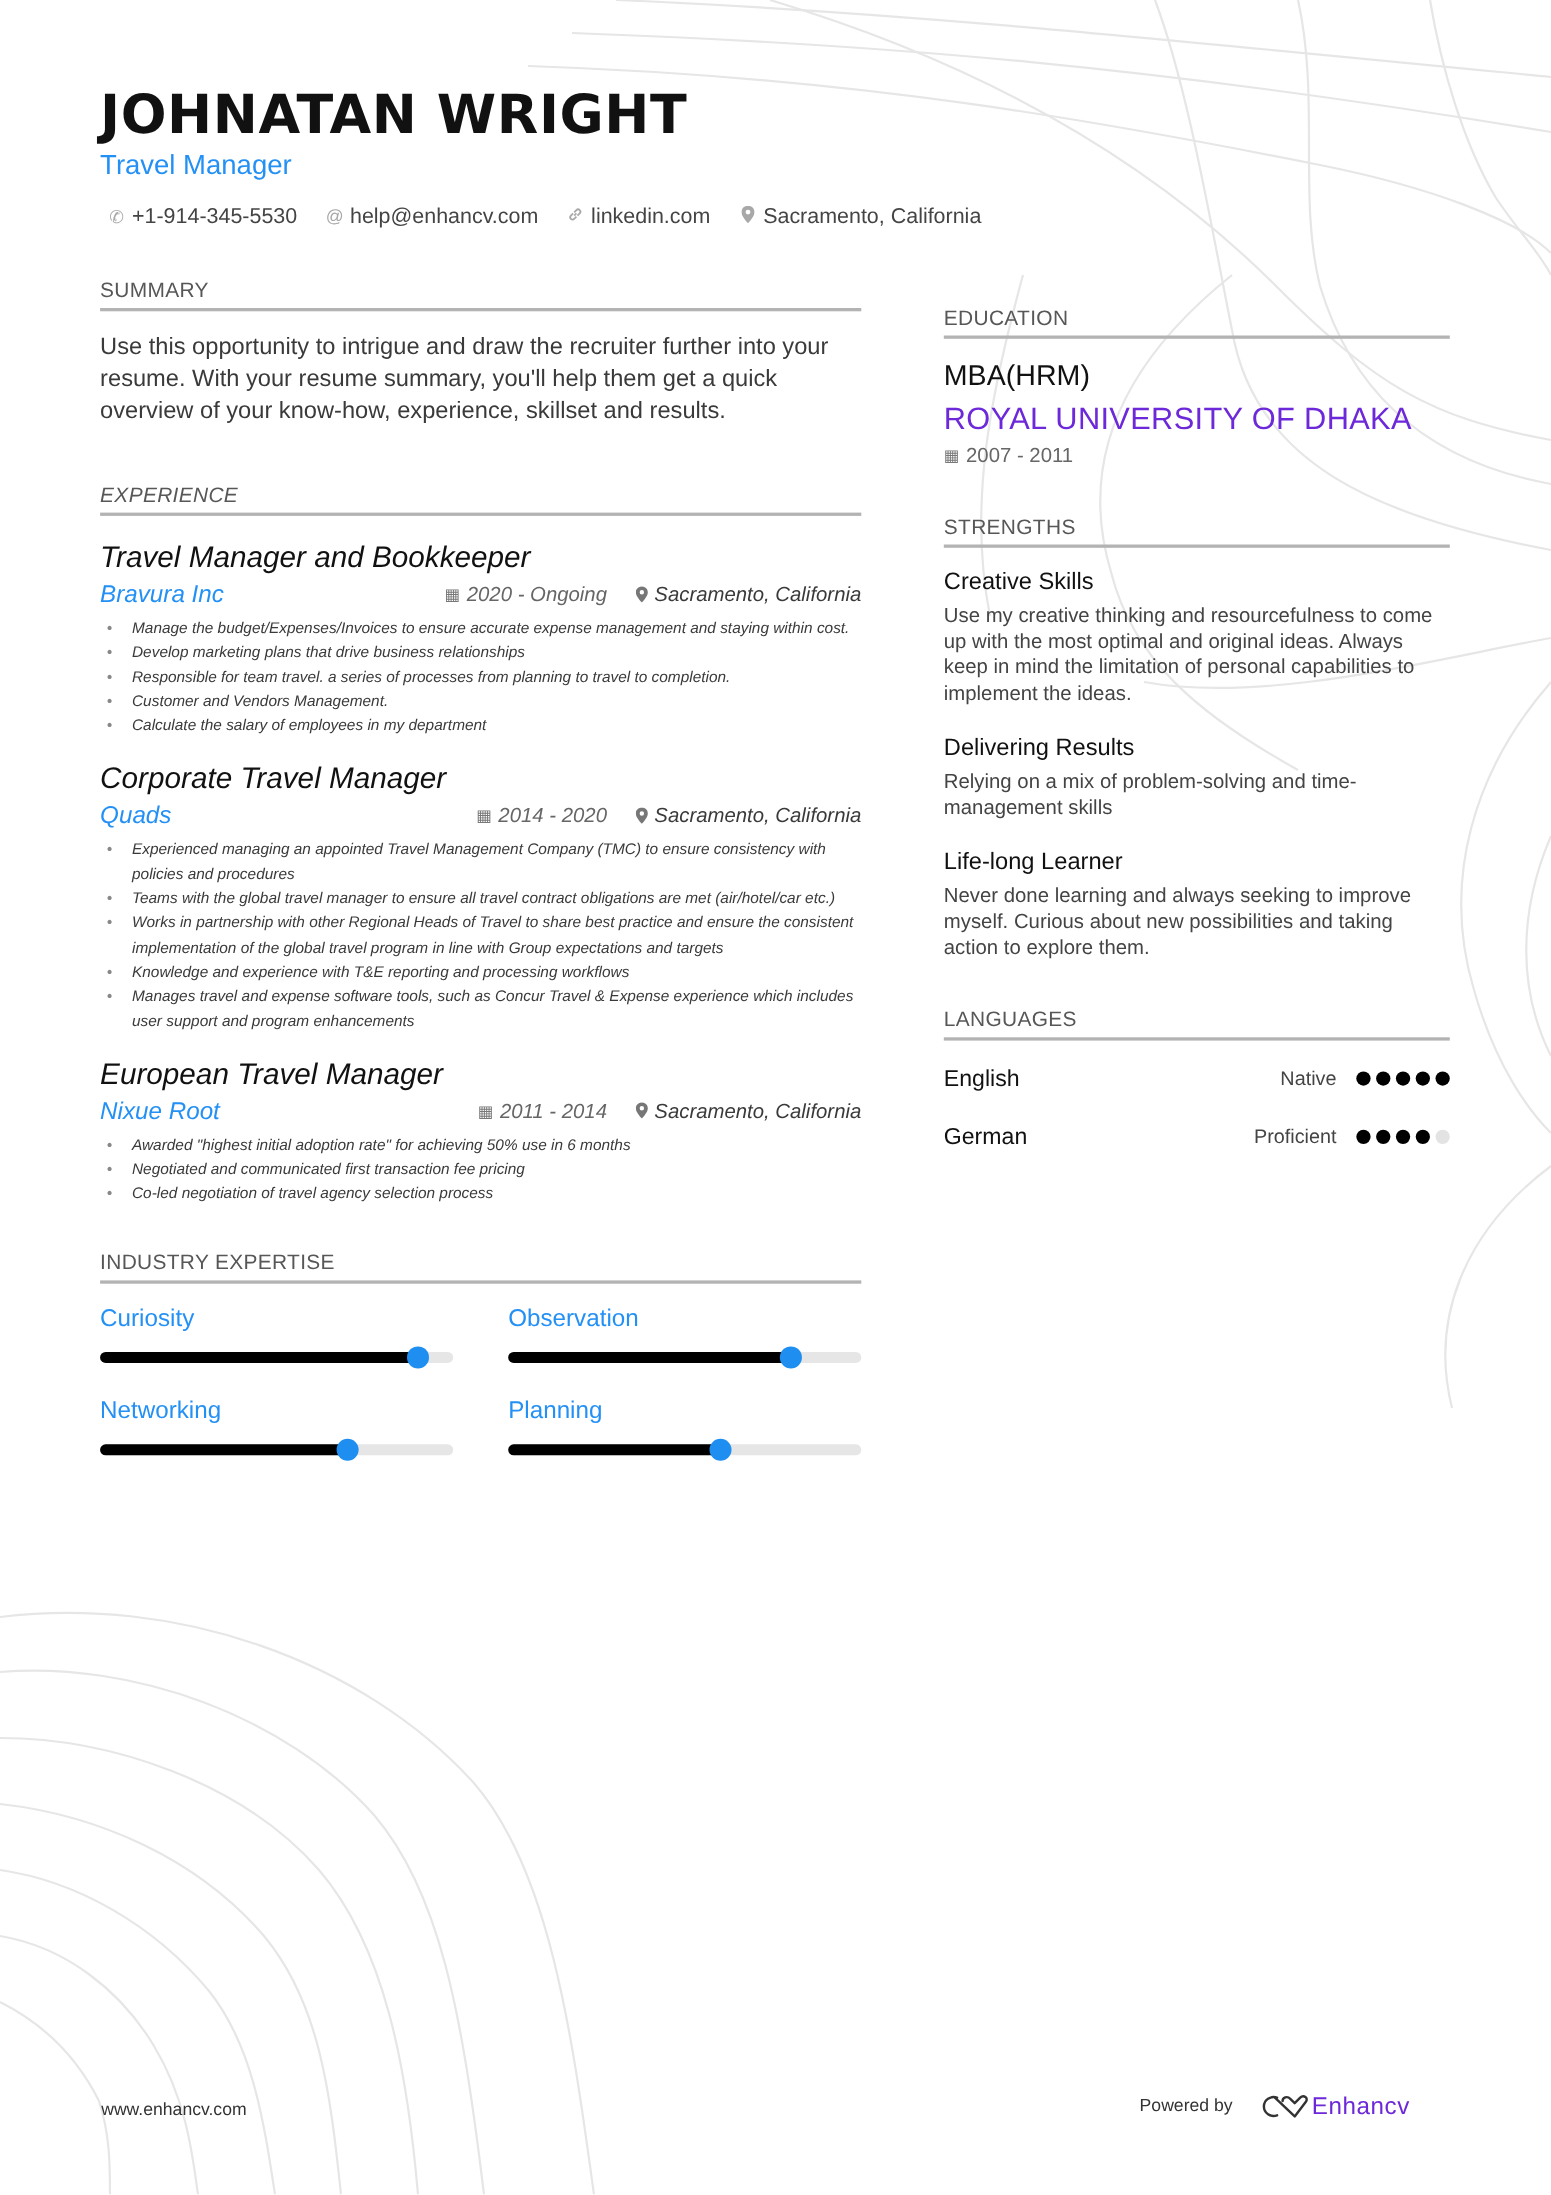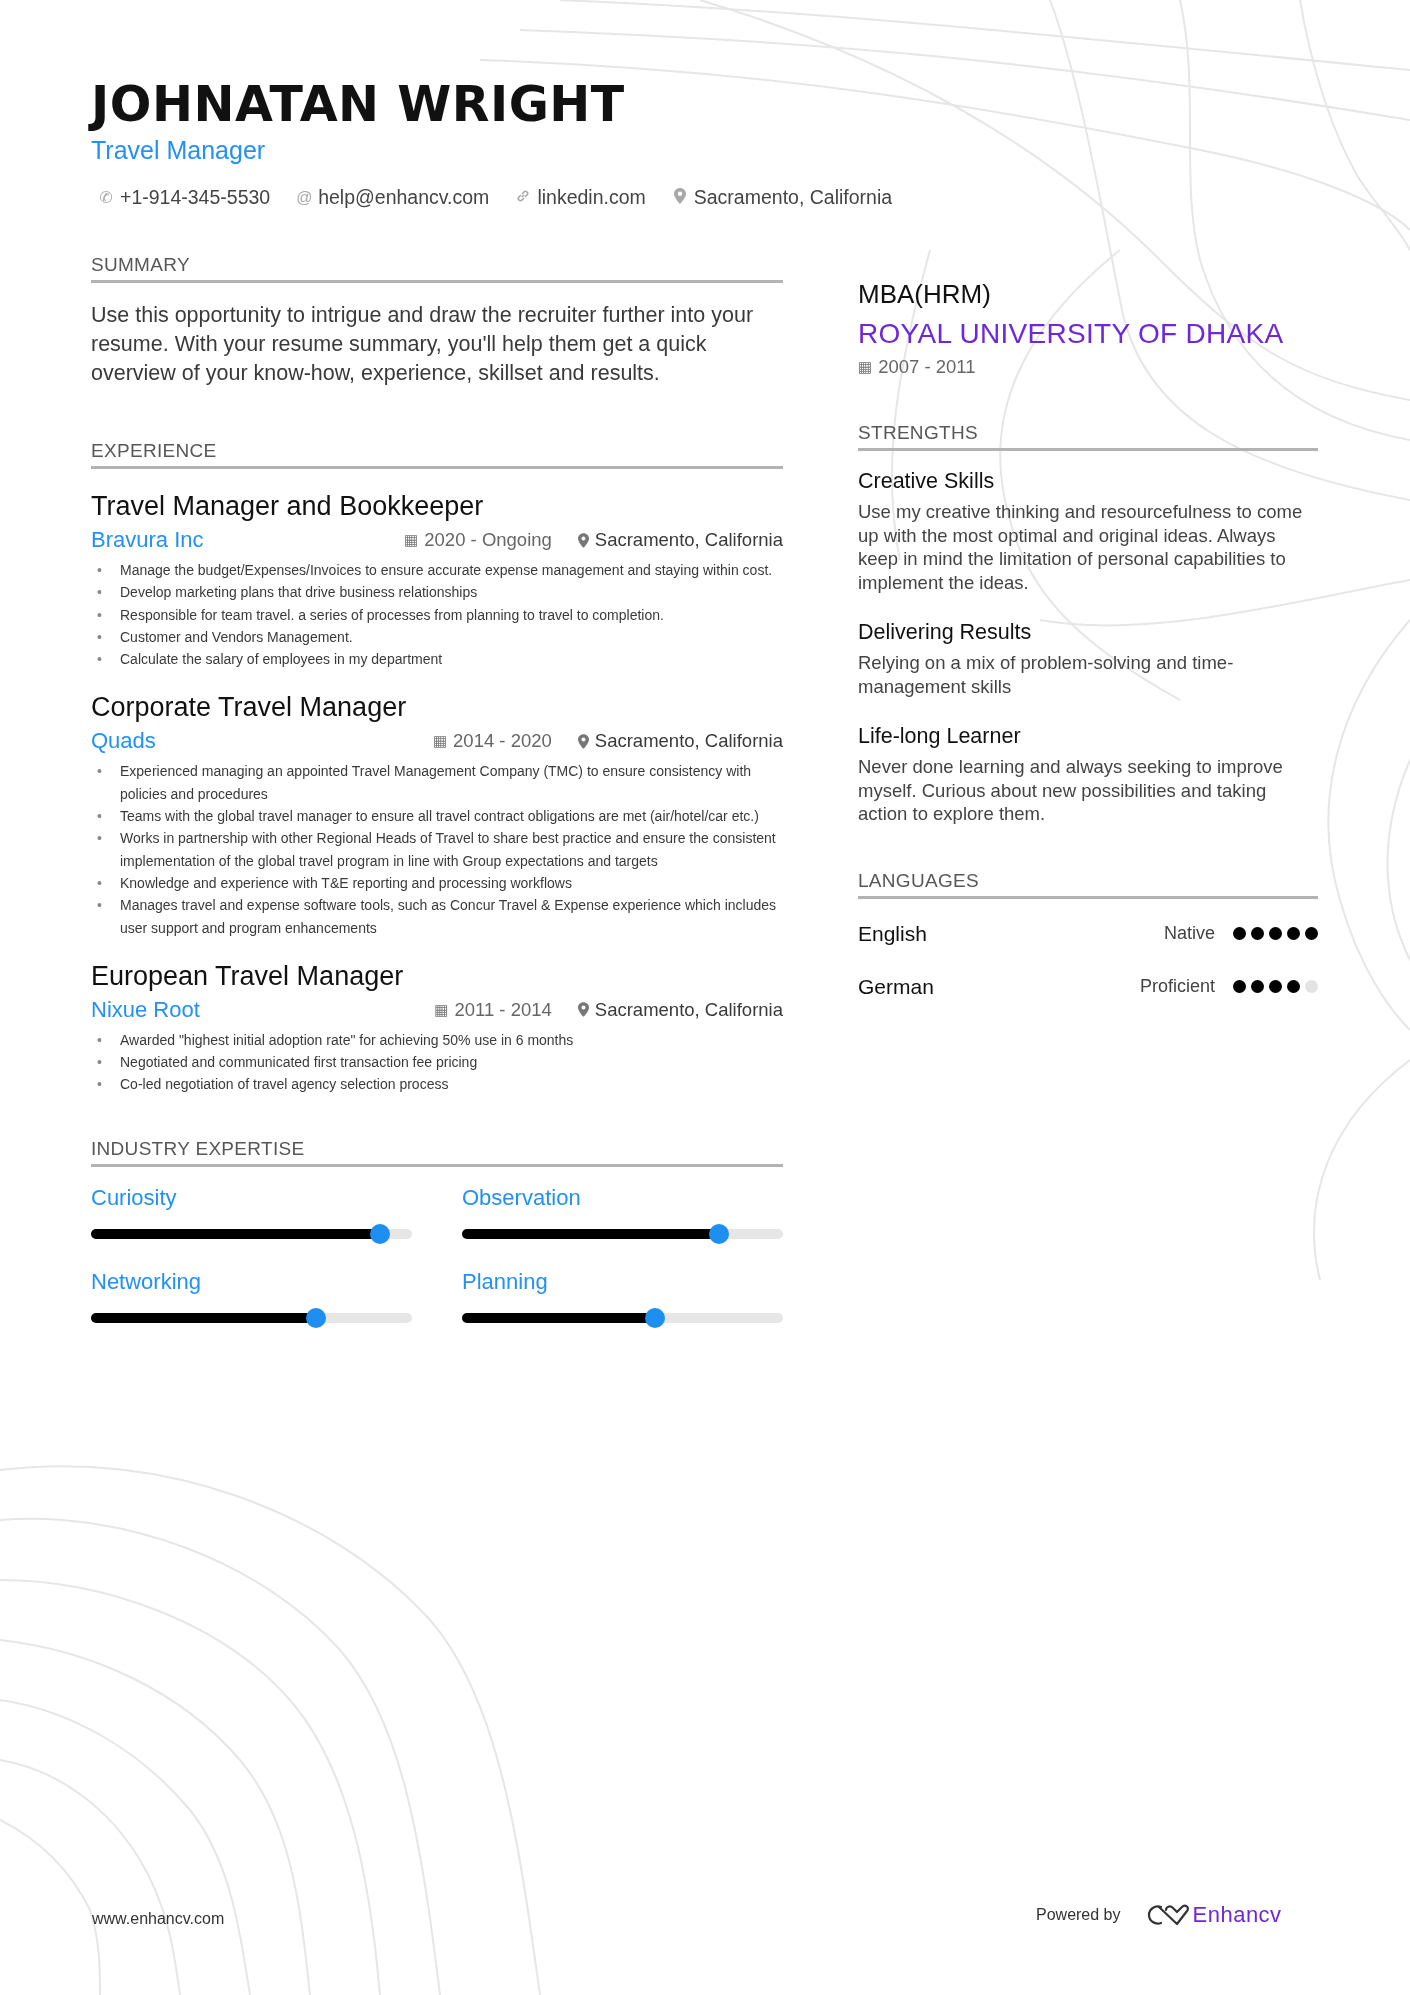--- a/index.html
+++ b/index.html
@@ -14,21 +14,21 @@
     .contact { display: flex; align-items: center; gap: 6px; }
     .contact .ic { color: #a8a8a8; font-size: 16px; width: 16px; text-align: center; }
 
     .col-left { position: absolute; left: 91px; top: 254px; width: 692px; }
     .col-right { position: absolute; left: 858px; top: 254px; width: 460px; }
 
     .sec-title { font-size: 19px; color: #575757; letter-spacing: 0.3px; padding-bottom: 4px; border-bottom: 3px solid #b3b3b3; }
 
     .summary { margin-top: 18px; font-size: 21.5px; line-height: 29px; color: #3a3a3a; }
 
-    .exp-title-sec { margin-top: 52px; }
+    .exp-title-sec { margin-top: 52px; font-style: italic; }
     .job { margin-top: 20px; }
     .job-title { font-size: 27px; color: #111; line-height: 34px; }
     .job-meta { display: flex; align-items: center; margin-top: 2px; height: 30px; }
     .company { font-size: 22px; color: #2390f5; flex: 1; }
     .dates { font-size: 18.5px; color: #666; display: flex; align-items: center; gap: 6px; margin-right: 26px; }
     .loc { font-size: 18.5px; color: #3a3a3a; display: flex; align-items: center; gap: 6px; }
     .ic-small { color: #777; font-size: 15px; }
     ul.bullets { list-style: none; margin-top: 4px; }
     ul.bullets li { position: relative; padding-left: 29px; font-size: 14px; line-height: 22.3px; color: #3a3a3a; }
     ul.bullets li::before { content: "•"; position: absolute; left: 6px; top: 0; color: #888; font-size: 14px; }
@@ -238,20 +238,21 @@
             <div class="thumb" style="left: 60%;"></div>
           </div>
         </div>
       </div>
     </section>
   </div>
 
   <div class="col-right">
 
     <section class="edu-sec" style="margin-top:25px">
+      <div class="sec-title">EDUCATION</div>
       <div class="degree">MBA(HRM)</div>
       <div class="school">ROYAL UNIVERSITY OF DHAKA</div>
       <div class="edu-dates">
         <span class="ic-small">▦</span>
         <span>2007 - 2011</span>
       </div>
     </section>
 
     <section class="str-sec">
       <div class="sec-title">STRENGTHS</div>

